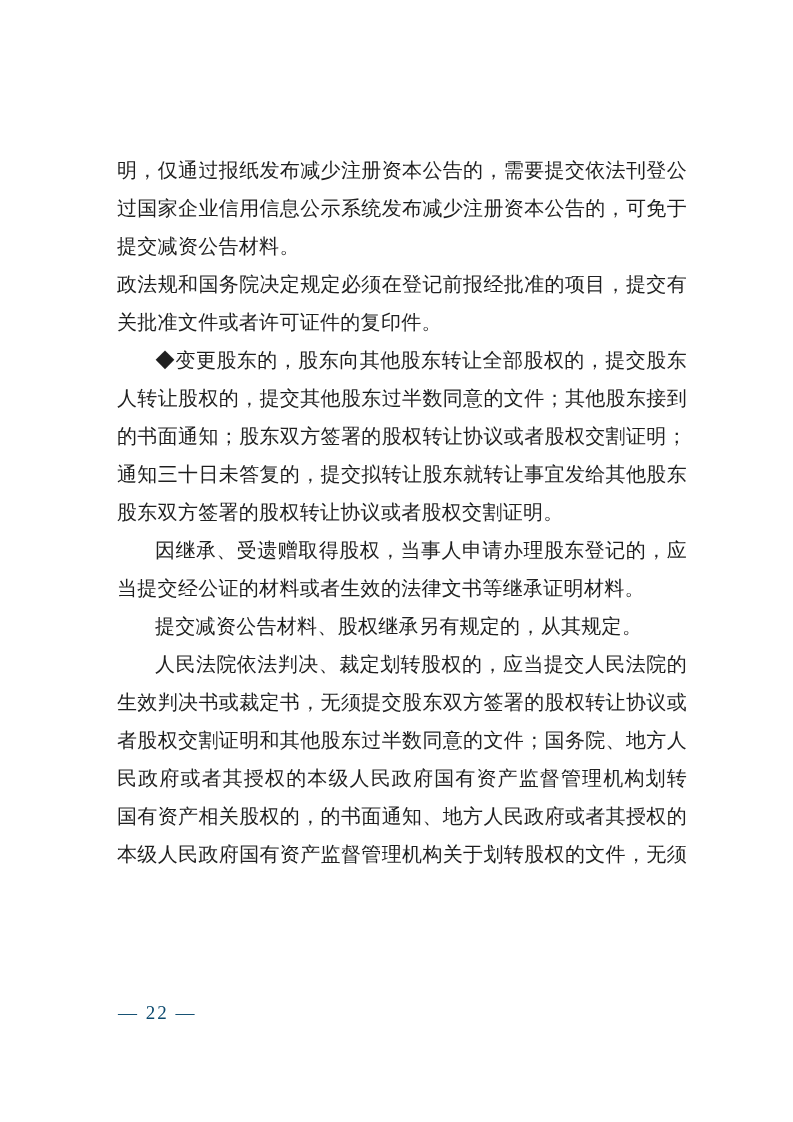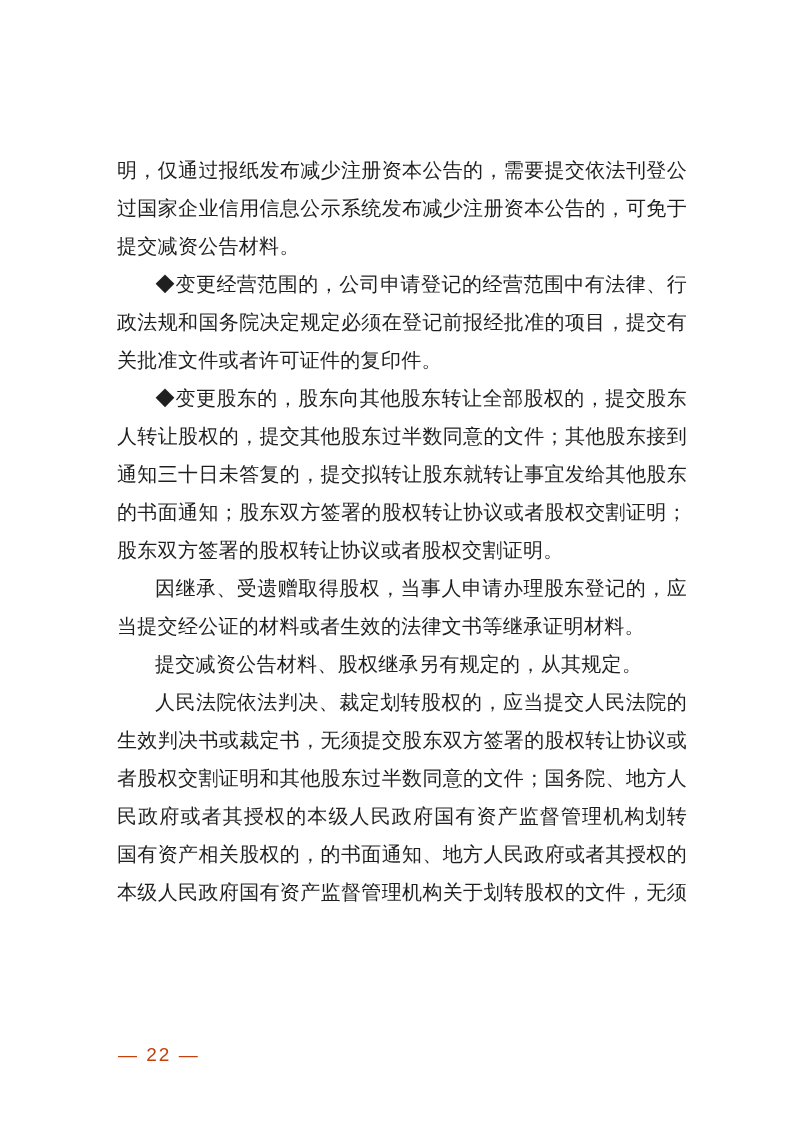--- a/index.html
+++ b/index.html
@@ -7,21 +7,21 @@
     padding: 0;
     background: #e8e8e8;
   }
   .page {
     position: relative;
     width: 793px;
     height: 1122px;
     margin: 0 auto;
     background: #ffffff;
     overflow: hidden;
-    font-family: Liberation Sans, sans-serif;
+    font-family: Liberation Serif, serif;
     color: #1f1f1f;
   }
   .text-body {
     position: absolute;
     left: 117px;
     top: 151px;
     width: 570px;
     font-size: 20px;
     line-height: 38px;
   }
@@ -34,43 +34,42 @@
   }
   .line.indent {
     padding-left: 38px;
   }
   .line.end {
     text-align-last: left;
   }
   .footer {
     position: absolute;
     left: 118px;
-    top: 1044px;
+    top: 1002px;
     font-size: 19px;
     letter-spacing: 2px;
-    color: #c2410c;
+    color: #0c4a6e;
   }
 </style>
 </head>
 <body>
 
 <div class="page">
 
   <div class="text-body">
 
   <div class="line">明，仅通过报纸发布减少注册资本公告的，需要提交依法刊登公</div>
       <div class="line">过国家企业信用信息公示系统发布减少注册资本公告的，可免于</div>
       <div class="line end">提交减资公告材料。</div>
-      <div class="line indent">◆变更经营范围的，公司申请登记的经营范围中有法律、行</div>
       <div class="line">政法规和国务院决定规定必须在登记前报经批准的项目，提交有</div>
       <div class="line end">关批准文件或者许可证件的复印件。</div>
       <div class="line indent">◆变更股东的，股东向其他股东转让全部股权的，提交股东</div>
       <div class="line">人转让股权的，提交其他股东过半数同意的文件；其他股东接到</div>
+      <div class="line">的书面通知；股东双方签署的股权转让协议或者股权交割证明；</div>
       <div class="line">通知三十日未答复的，提交拟转让股东就转让事宜发给其他股东</div>
-      <div class="line">的书面通知；股东双方签署的股权转让协议或者股权交割证明；</div>
       <div class="line end">股东双方签署的股权转让协议或者股权交割证明。</div>
       <div class="line indent">因继承、受遗赠取得股权，当事人申请办理股东登记的，应</div>
       <div class="line end">当提交经公证的材料或者生效的法律文书等继承证明材料。</div>
       <div class="line indent end">提交减资公告材料、股权继承另有规定的，从其规定。</div>
       <div class="line indent">人民法院依法判决、裁定划转股权的，应当提交人民法院的</div>
       <div class="line">生效判决书或裁定书，无须提交股东双方签署的股权转让协议或</div>
       <div class="line">者股权交割证明和其他股东过半数同意的文件；国务院、地方人</div>
       <div class="line">民政府或者其授权的本级人民政府国有资产监督管理机构划转</div>
       <div class="line">国有资产相关股权的，的书面通知、地方人民政府或者其授权的</div>
       <div class="line">本级人民政府国有资产监督管理机构关于划转股权的文件，无须</div>

